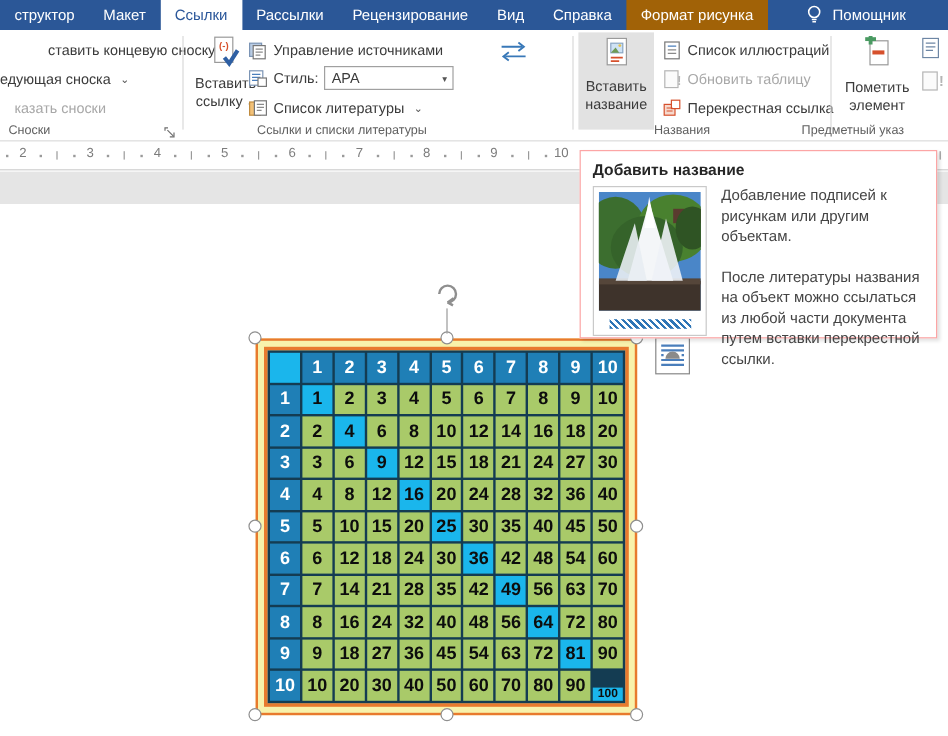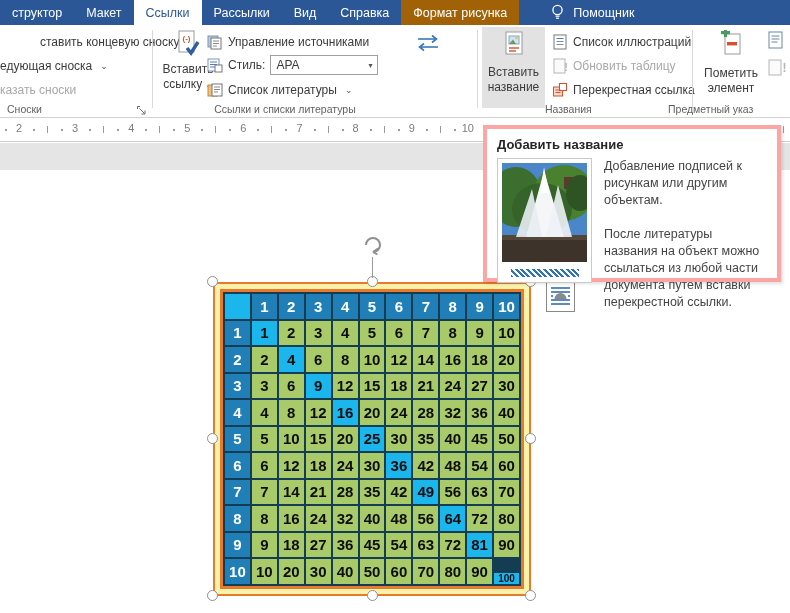--- a/index.html
+++ b/index.html
@@ -60,21 +60,21 @@
   .rot-stem { position:absolute; left:372px; top:257px; width:1px; height:21px; background:#9a9a9a; z-index:3; }
   .rot-glyph { position:absolute; left:361px; top:233px; z-index:3; }
 
   
   .layout-btn { position:absolute; left:546px; top:281px; width:29px; height:31px;
     background:#fff; border:1px solid #888; z-index:4;
     display:flex; align-items:center; justify-content:center; }
 
   
   .tooltip { position:absolute; left:483px; top:125px; width:298px; height:157px;
-    background:#fff; border:4px solid #fca5a5; box-shadow:2px 2px 3px rgba(0,0,0,.12);
+    background:#fff; border:1px solid #fca5a5; box-shadow:2px 2px 3px rgba(0,0,0,.12);
     z-index:5; padding:8px 10px; }
   .tooltip .tt-title { font-size:13px; font-weight:bold; color:#262626; margin-bottom:6px; }
   .tt-body { display:flex; gap:12px; }
   .tt-imgbox { width:95px; height:125px; border:1px solid #c9c9c9; background:#fff;
     padding:4px; display:flex; flex-direction:column; align-items:center; flex:0 0 auto; }
   .tt-hatch { width:68px; height:8px; margin-top:7px;
     background:repeating-linear-gradient(45deg,#2e75b6 0 2px,#fff 2px 4px); }
   .tt-text { font-size:12.5px; line-height:17px; color:#444; width:176px; }
   .tt-text p + p { margin-top:17px; }
 
@@ -84,20 +84,21 @@
 <body>
 
 <div id="stage">
 
   <div class="tabbar">
     <div style="display:flex;">
         <div class="tab ">структор</div>
         <div class="tab ">Макет</div>
         <div class="tab active">Ссылки</div>
         <div class="tab ">Рассылки</div>
+        <div class="tab ">Рецензирование</div>
         <div class="tab ">Вид</div>
         <div class="tab ">Справка</div>
         <div class="tab contextual">Формат рисунка</div>
       </div>
     <div class="assistant">
       <svg width="13" height="17" viewBox="0 0 13 17">
         <circle cx="6.5" cy="6" r="4.6" fill="none" stroke="#fff" stroke-width="1.3"></circle>
         <line x1="4.5" y1="12.2" x2="8.5" y2="12.2" stroke="#fff" stroke-width="1.2"></line>
         <line x1="5" y1="14.2" x2="8" y2="14.2" stroke="#fff" stroke-width="1.2"></line>
       </svg>
@@ -107,21 +108,21 @@
 
   <div class="ribbon">
 
     <div class="rrow" style="left:0; top:7px;padding-left:40px;">
       <span>ставить концевую сноску</span>
     </div>
     <div class="rrow" style="left:0; top:31px;">
       <span>едующая сноска</span>
       <span class="chev">⌄</span>
     </div>
-    <div class="rrow gray" style="left:0; top:55px;text-align:center;">
+    <div class="rrow gray" style="left:12px; top:55px;text-align:center;">
       <span>казать сноски</span>
     </div>
     <div class="grouplabel" style="left:7px;">Сноски</div>
     <svg class="rot-none" style="position:absolute; left:136px; top:80px;" width="11" height="11" viewBox="0 0 11 11">
       <path d="M1.5 4 V1.5 H4" stroke="#6d6d6d" fill="none"></path>
       <path d="M3.5 3.5 L8.5 8.5" stroke="#6d6d6d"></path>
       <path d="M9 5.5 V9 H5.5" stroke="#6d6d6d" fill="none"></path>
     </svg>
     <div class="vdiv" style="left:152px;"></div>
 

